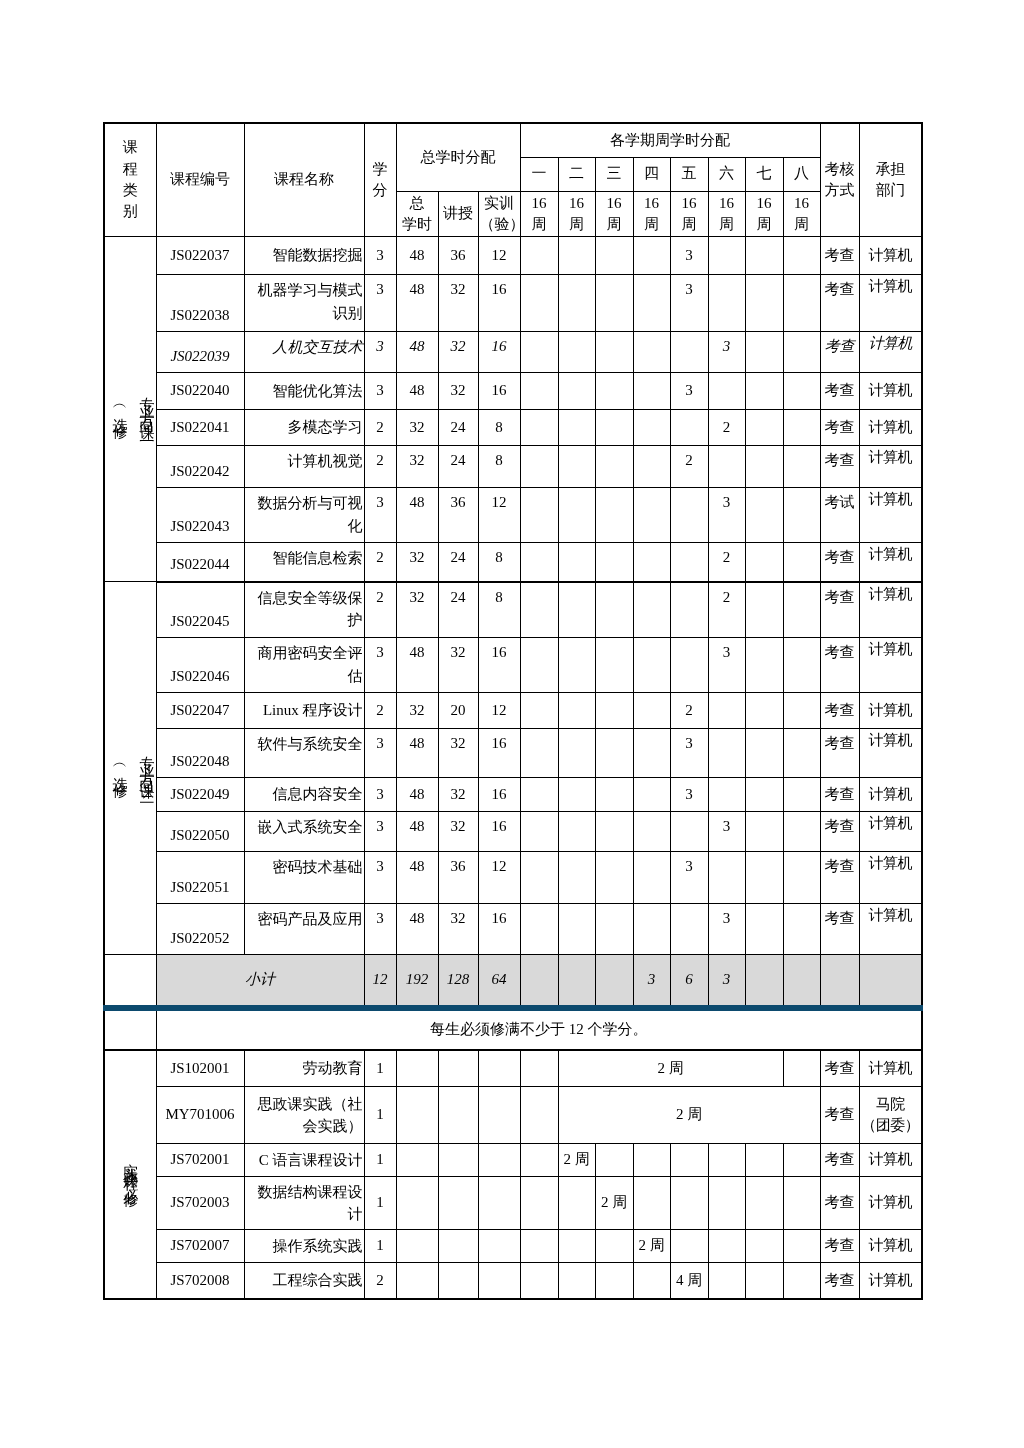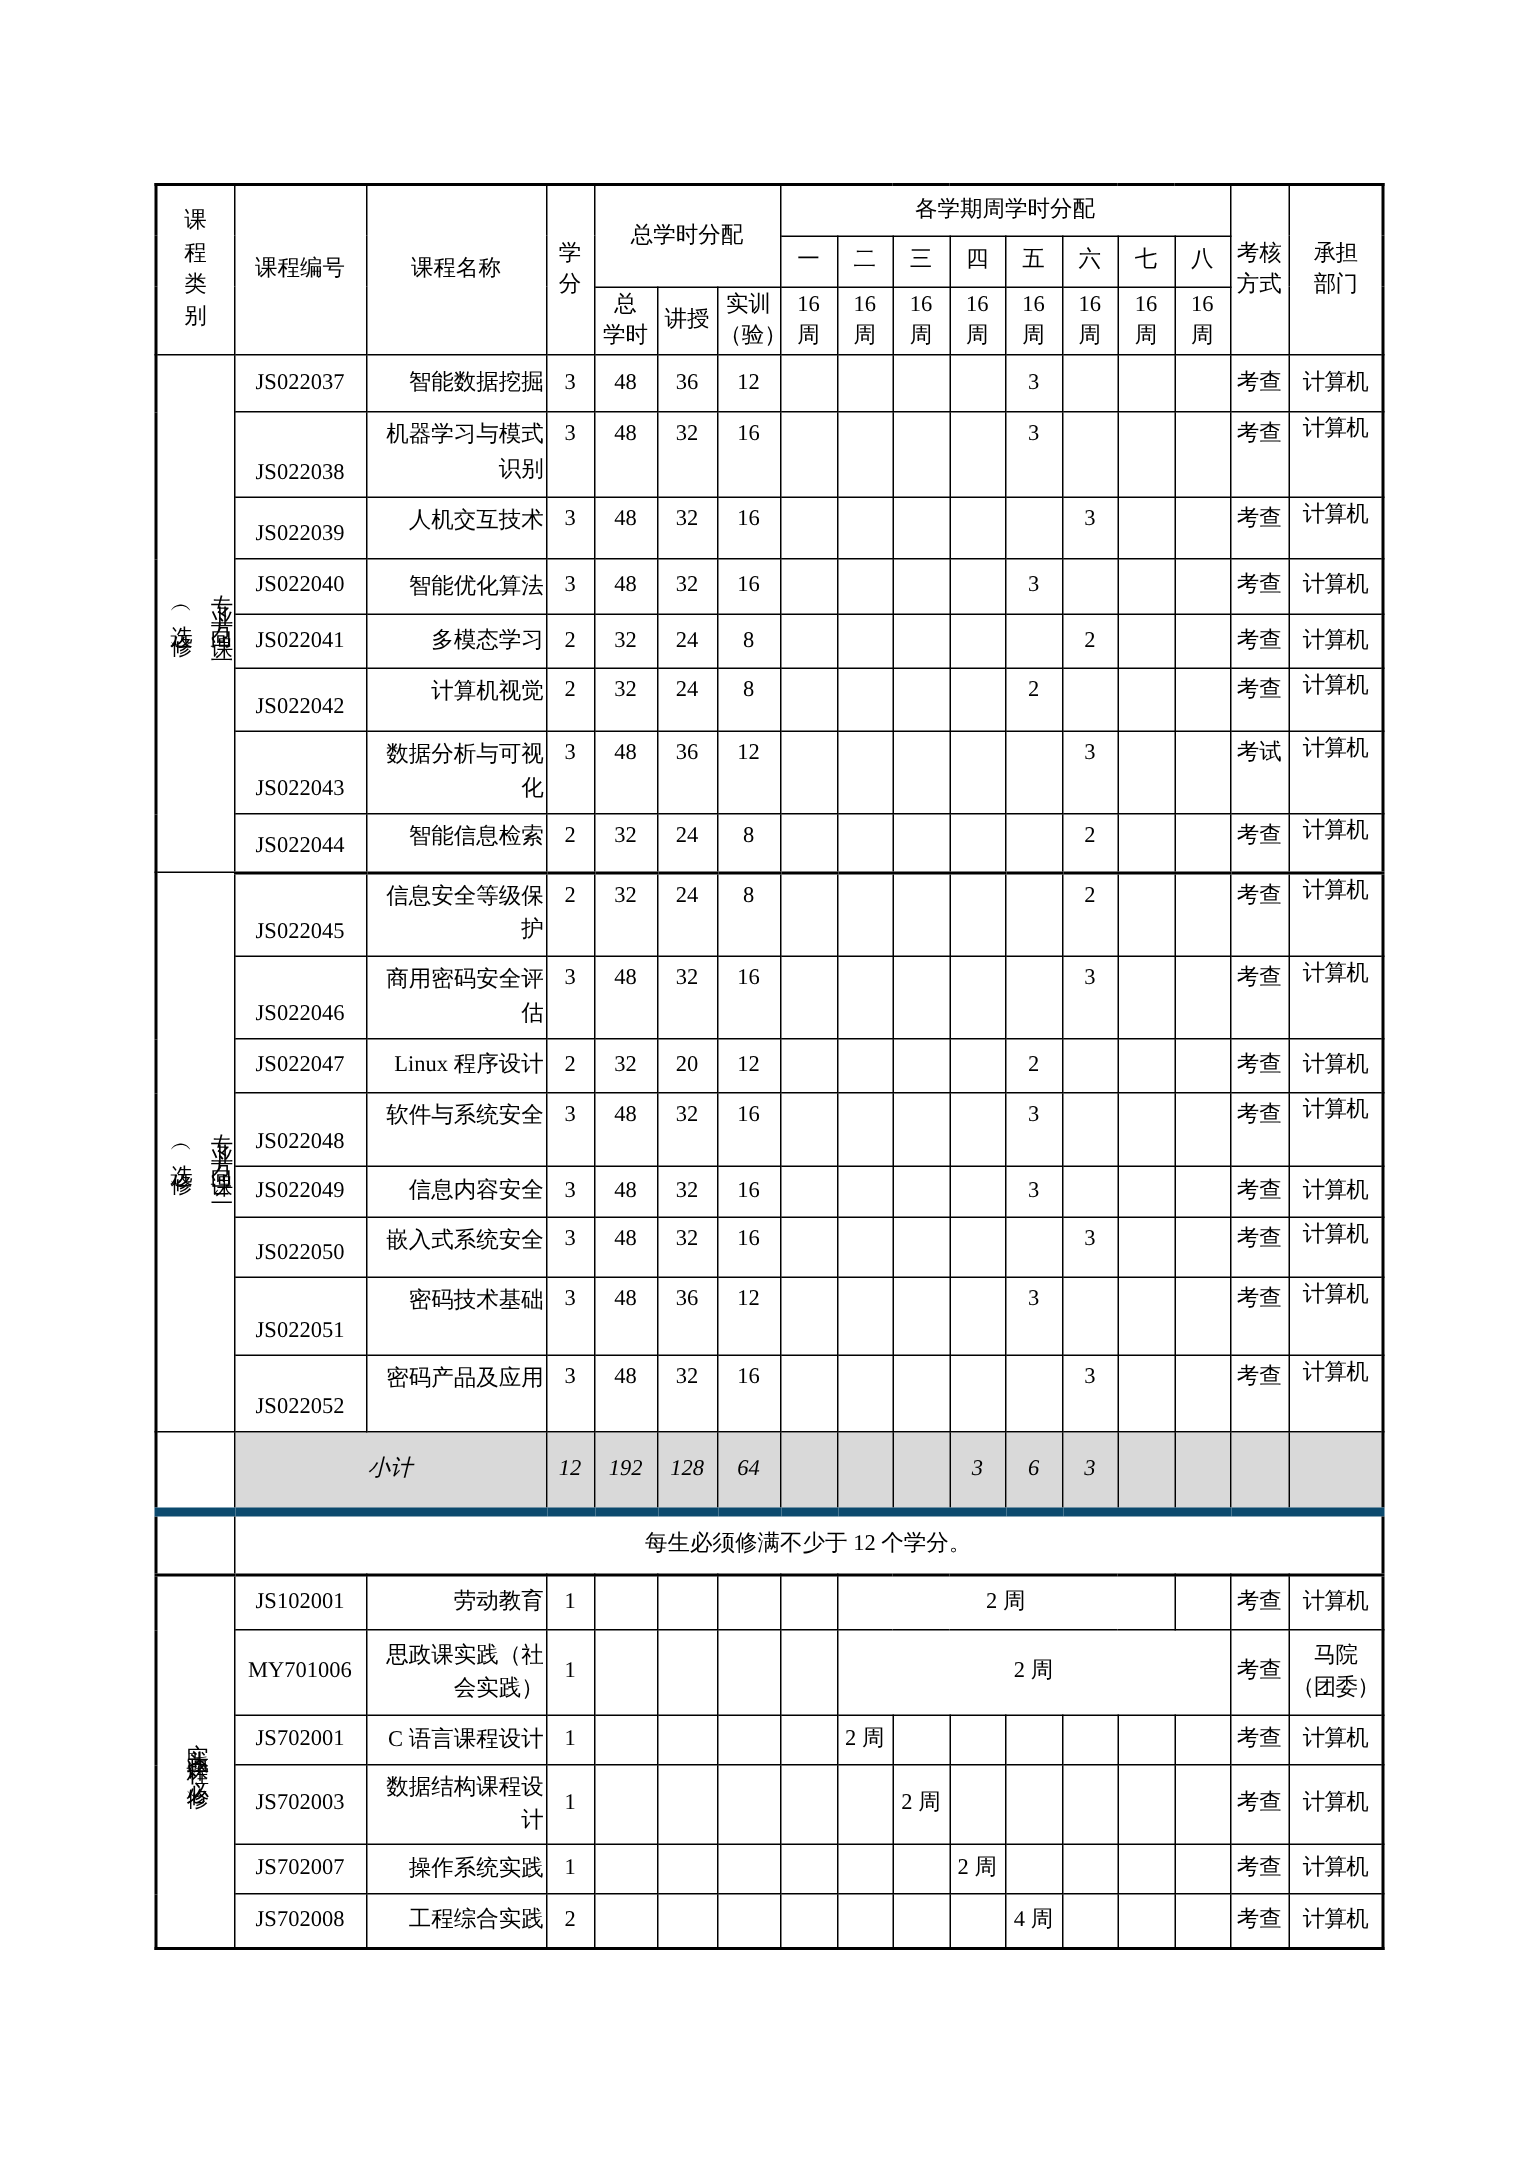--- a/index.html
+++ b/index.html
@@ -143,21 +143,21 @@
           <td class="vt"></td>
           <td class="vt"></td>
           <td class="vt"></td>
           <td class="vt">3</td>
           <td class="vt"></td>
           <td class="vt"></td>
           <td class="vt"></td>
           <td class="vt">考查</td>
           <td class="dept vt">计算机</td>
         </tr>
-        <tr style="height: 41px;">
+        <tr style="height: 41px; font-style: italic;">
           <td class="vb">JS022039</td>
           <td class="name vt">人机交互技术</td>
           <td class="vt">3</td>
           <td class="vt">48</td>
           <td class="vt">32</td>
           <td class="vt">16</td>
           <td class="vt"></td>
           <td class="vt"></td>
           <td class="vt"></td>
           <td class="vt"></td>

